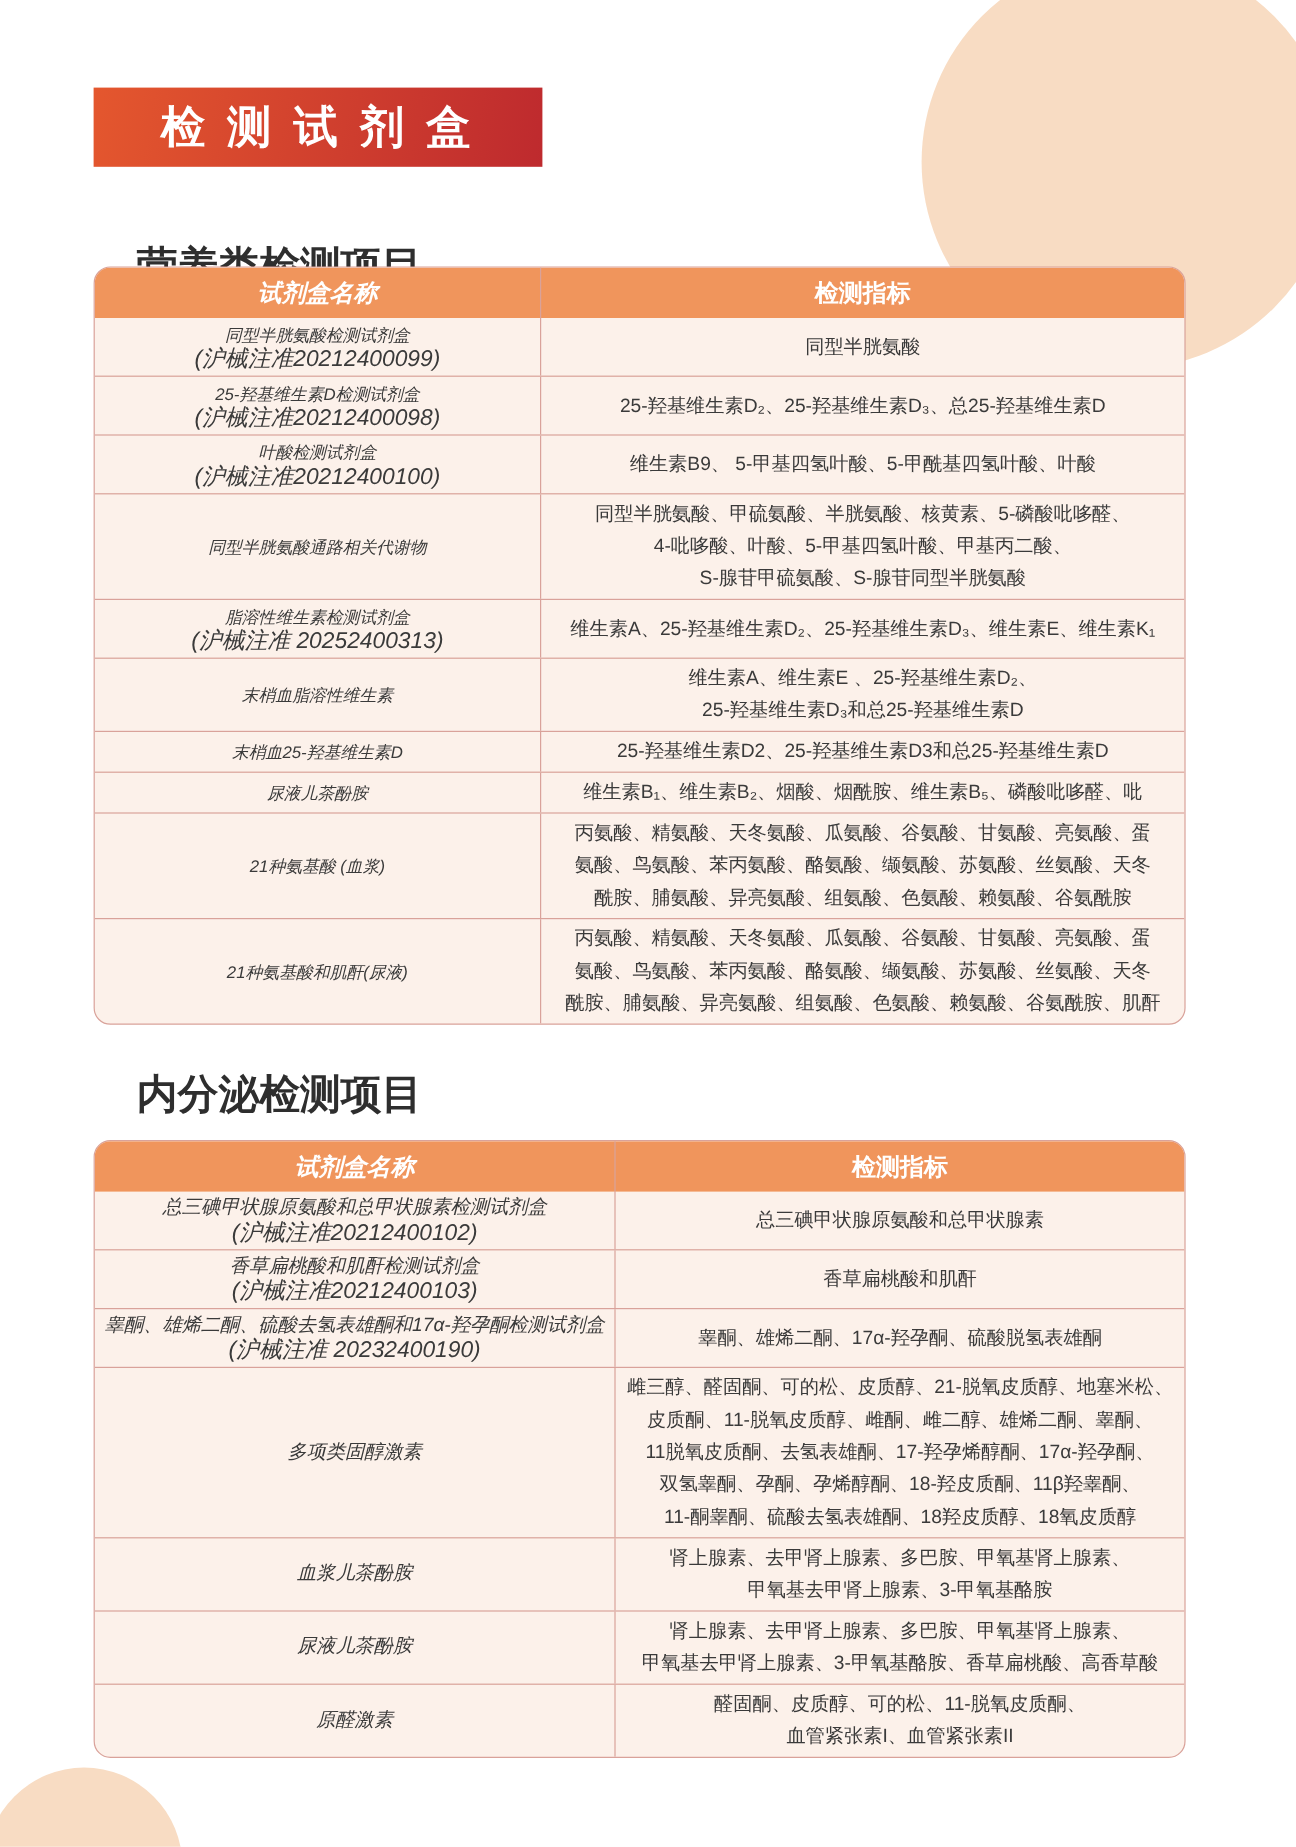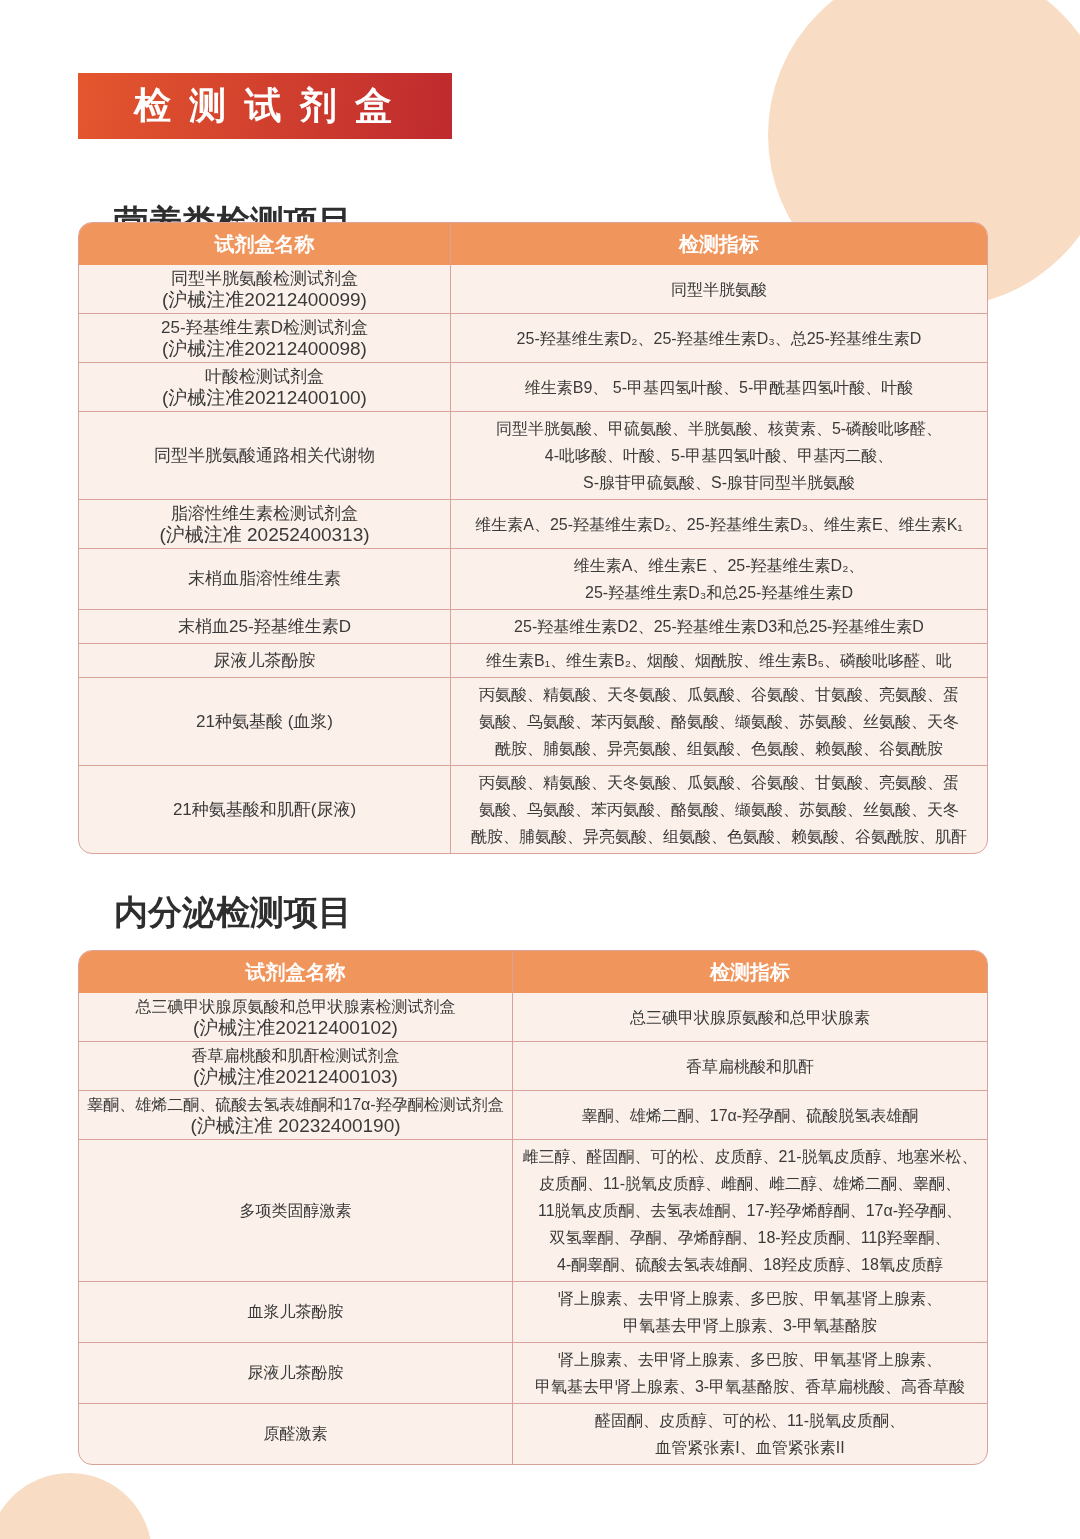--- a/index.html
+++ b/index.html
@@ -30,33 +30,33 @@
   .t1pos{left:114px;top:160px;margin-top:40px;}
   .t2pos{left:114px;top:890px;}
   .table{
     position:absolute;left:78px;width:910px;background:var(--rowbg);
     border:1px solid var(--line);border-radius:14px;overflow:hidden;box-sizing:border-box;
   }
   .tbl0{top:222px;}
   .tbl1{top:950px;}
   .thead{display:flex;background:var(--orange);height:42px;}
   .th{display:flex;align-items:center;justify-content:center;color:#ffffff;font-weight:bold;font-size:20px;box-sizing:border-box;}
-  .name{width:372px;flex:none;}
+  .name{width:372px;flex:none;font-style:italic;}
   .ind{flex:1 1 auto;min-width:0;}
   .tbl1 .name{width:434px;}
   .th.name{border-right:1px solid var(--line);}
   .tbody{display:block;}
   .tr{display:flex;}
   .tr + .tr{border-top:1px solid var(--line);}
   .td{
     display:flex;flex-direction:column;align-items:center;justify-content:center;
     padding:3px 8px;box-sizing:border-box;text-align:center;
   }
   .td.name{border-right:1px solid var(--line);}
-  .ln{font-size:17px;line-height:22px;white-space:nowrap;}
+  .ln{font-size:14px;line-height:22px;white-space:nowrap;}
   .tbl1 .ln{font-size:16px;}
   .reg{font-size:19px;line-height:20px;white-space:nowrap;}
   .iln{font-size:16px;line-height:27px;white-space:nowrap;}
 </style>
 </head>
 <body>
 
 <div class="page">
   <div class="circle circle-tr"></div>
   <div class="circle circle-bl"></div>
@@ -204,21 +204,21 @@
         </div>
         <div class="tr">
           <div class="td name">
             <div class="ln">多项类固醇激素</div>
           </div>
           <div class="td ind">
             <div class="iln">雌三醇、醛固酮、可的松、皮质醇、21-脱氧皮质醇、地塞米松、</div>
             <div class="iln">皮质酮、11-脱氧皮质醇、雌酮、雌二醇、雄烯二酮、睾酮、</div>
             <div class="iln">11脱氧皮质酮、去氢表雄酮、17-羟孕烯醇酮、17α-羟孕酮、</div>
             <div class="iln">双氢睾酮、孕酮、孕烯醇酮、18-羟皮质酮、11β羟睾酮、</div>
-            <div class="iln">4-酮睾酮、硫酸去氢表雄酮、18羟皮质醇、18氧皮质醇</div>
+            <div class="iln">11-酮睾酮、硫酸去氢表雄酮、18羟皮质醇、18氧皮质醇</div>
           </div>
         </div>
         <div class="tr">
           <div class="td name">
             <div class="ln">血浆儿茶酚胺</div>
           </div>
           <div class="td ind">
             <div class="iln">肾上腺素、去甲肾上腺素、多巴胺、甲氧基肾上腺素、</div>
             <div class="iln">甲氧基去甲肾上腺素、3-甲氧基酪胺</div>
           </div>

